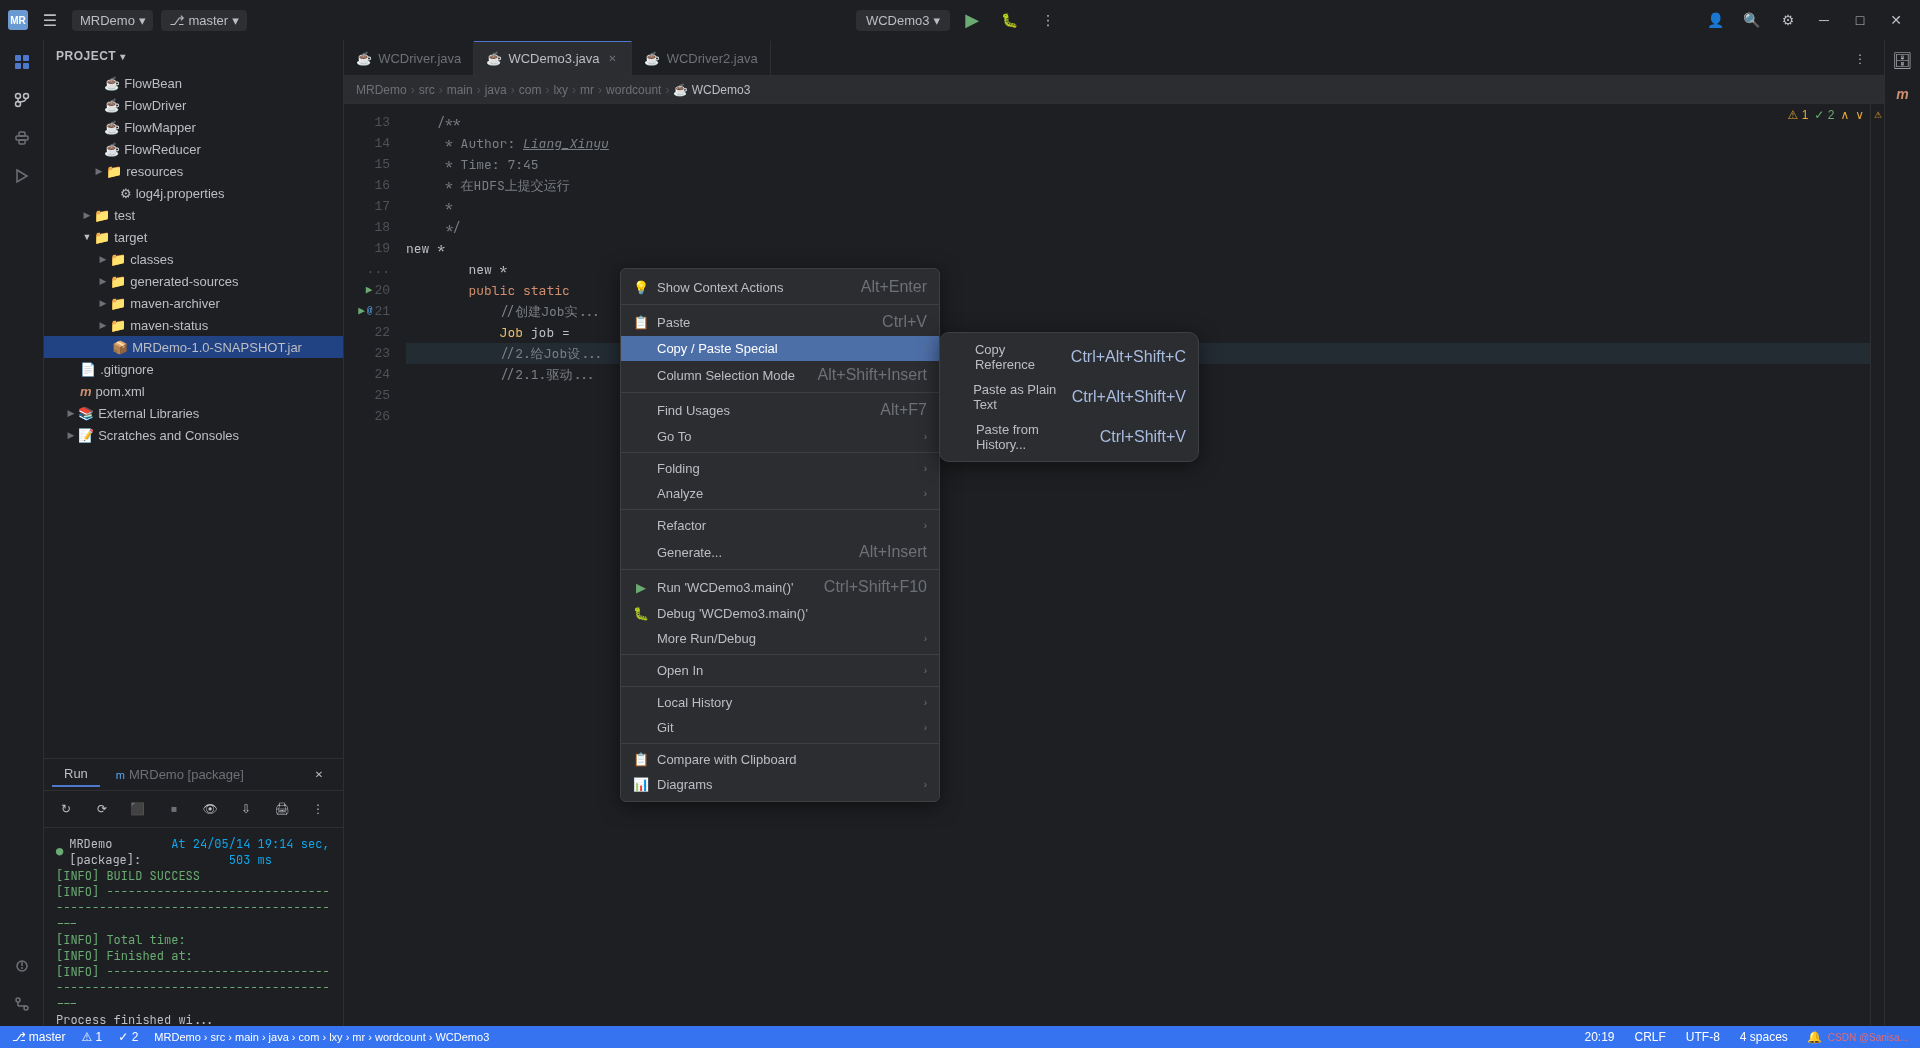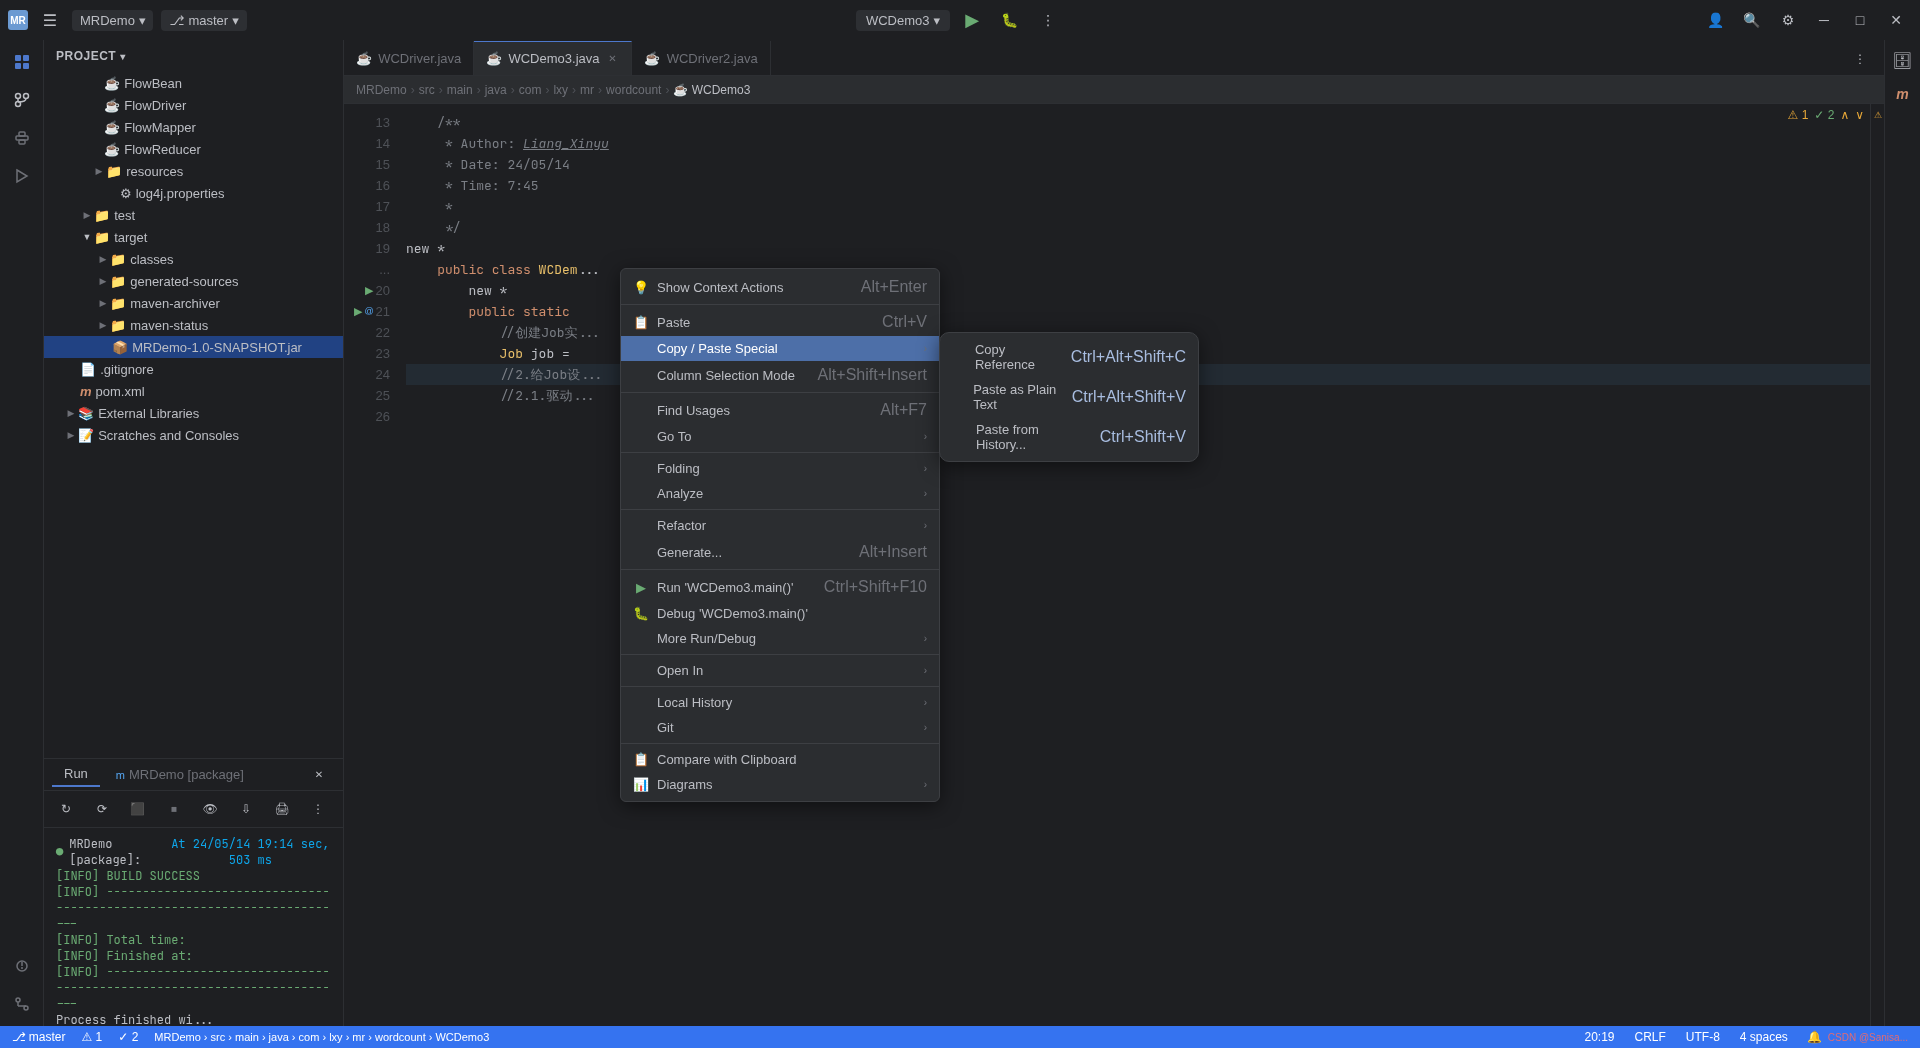--- a/index.html
+++ b/index.html
@@ -191,21 +191,21 @@
       background: #1e1f22;
       display: flex;
       overflow: hidden;
       position: relative;
     }
     .line-numbers {
       width: 50px;
       padding: 8px 4px 8px 8px;
       text-align: right;
       color: #4e5157;
-      font-family: Liberation Sans, sans-serif;
+      font-family: Liberation Mono, monospace;
       font-size: 13px;
       line-height: 21px;
       user-select: none;
       background: #1e1f22;
     }
     .code-content {
       flex: 1;
       padding: 8px 8px 8px 12px;
       font-family: 'JetBrains Mono', 'Consolas', monospace;
       font-size: 13px;
@@ -630,26 +630,25 @@
         </div>
         <div>22</div>
         <div>23</div>
         <div>24</div>
         <div>25</div>
         <div>26</div>
       </div>
       <div class="code-content">
         <div class="code-line"><span class="comment">    /**</span></div>
         <div class="code-line"><span class="comment">     * Author: <span style="text-decoration:underline; font-style:italic;">Liang_Xinyu</span></span></div>
-        <div class="code-line"><span class="comment">     * Date: 24/05/14</span></div>
         <div class="code-line"><span class="comment">     * Time: 7:45</span></div>
+        <div class="code-line"><span class="comment">     * 在HDFS上提交运行</span></div>
         <div class="code-line"><span class="comment">     *</span></div>
         <div class="code-line"><span class="comment">     */</span></div>
         <div class="code-line">new *</div>
-        <div class="code-line"><span class="kw">    public class </span><span class="class-name">WCDem</span>...</div>
         <div class="code-line">        new *</div>
         <div class="code-line"><span class="kw">        public static</span></div>
         <div class="code-line">            <span class="comment">//创建Job实...</span></div>
         <div class="code-line"><span class="class-name">            Job</span> job =</div>
         <div class="code-line"></div>
         <div class="code-line" style="background:rgba(65,113,156,0.15)">            <span class="comment">//2.给Job设...</span></div>
         <div class="code-line">            <span class="comment">//2.1.驱动...</span></div>
       </div>
 
       <div style="position:absolute;right:0;top:0;bottom:0;width:14px;background:#1e1f22;border-left:1px solid #2d2f33;">

